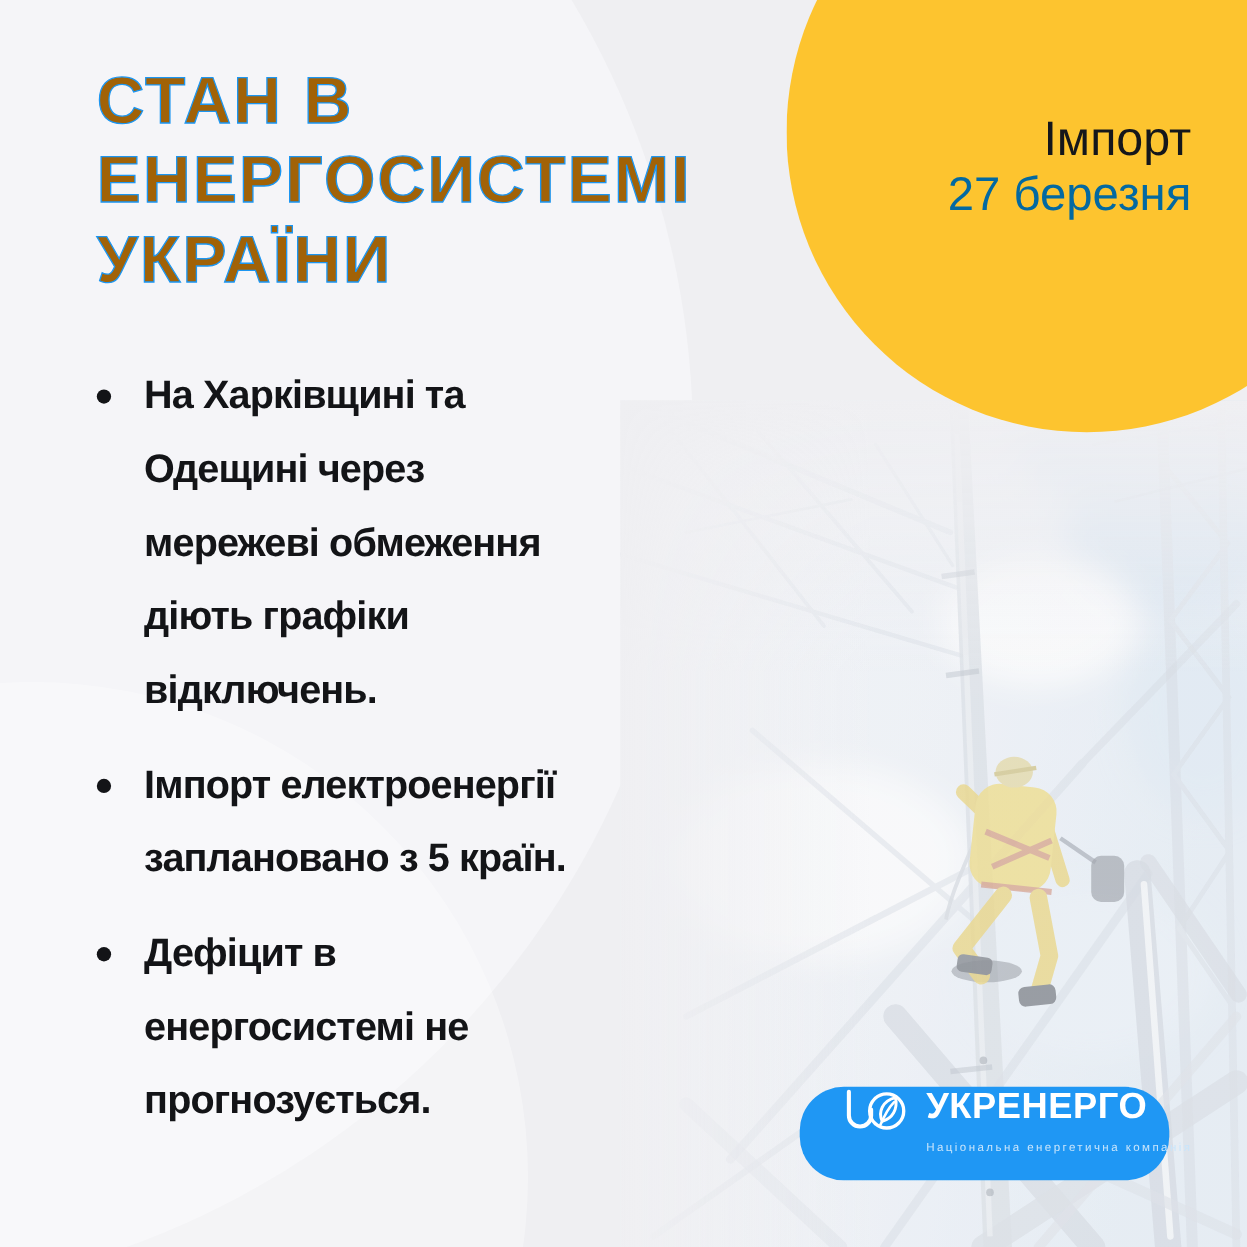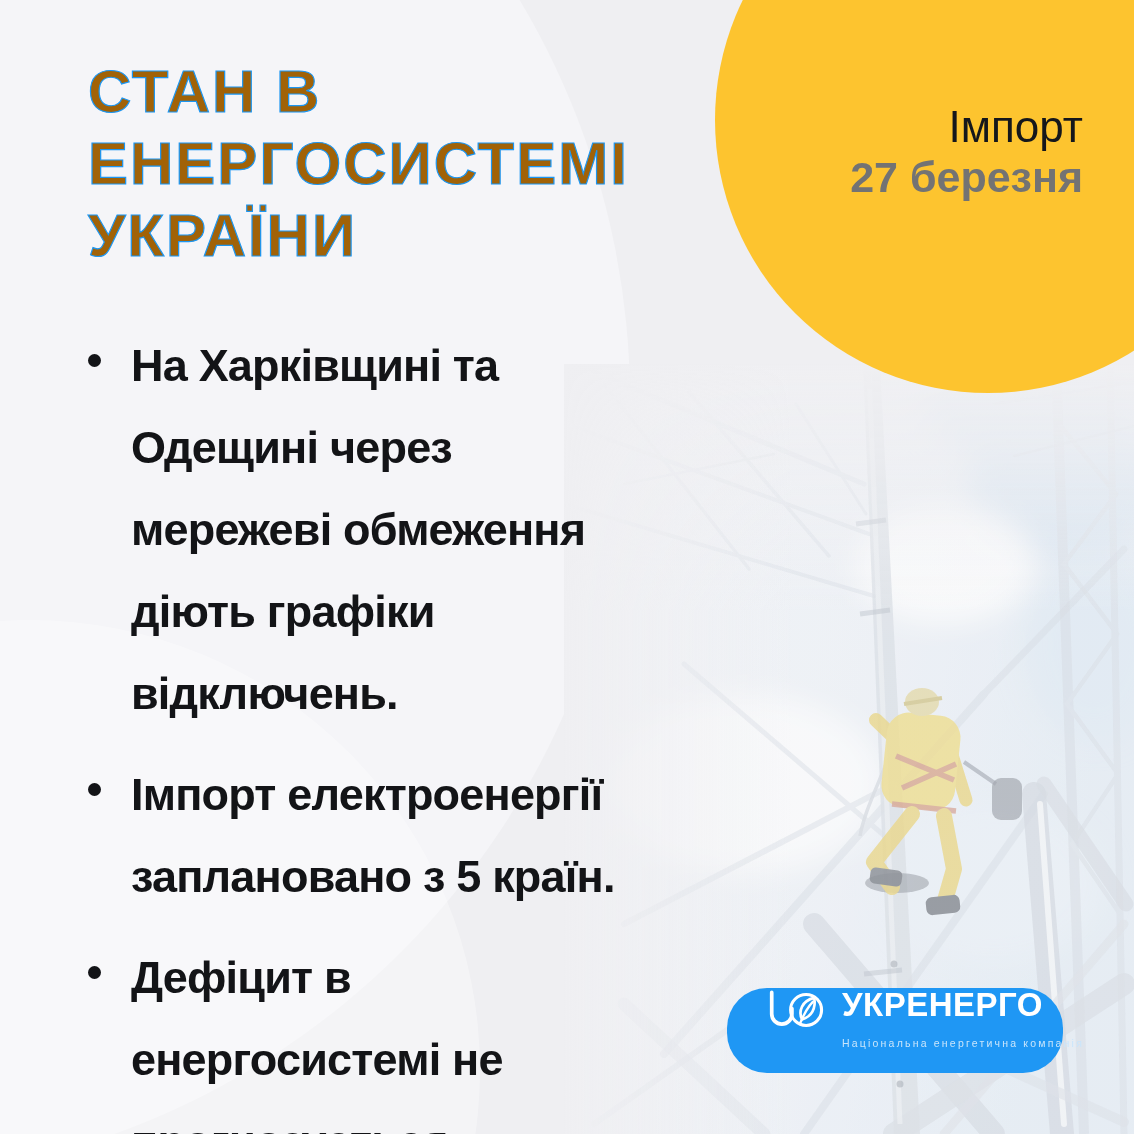--- a/index.html
+++ b/index.html
@@ -31,37 +31,37 @@
   
   .date-circle{
     position:absolute;left:715px;top:-153px;width:546px;height:546px;
     border-radius:50%;background:#FDC42F;z-index:2;
   }
   .date-block{
     position:absolute;right:51px;top:102px;text-align:right;z-index:3;
     color:#15171B;line-height:50px;
   }
   .weekday{font-size:44px;font-weight:400;}
-  .date{font-size:43px;font-weight:700;color:#737373;}
+  .date{font-size:43px;font-weight:400;color:#0369a1;}
   
   .title{
     position:absolute;left:88px;top:56px;z-index:3;
     color:#a16207;font-size:60px;font-weight:700;line-height:72px;
     letter-spacing:2px;-webkit-text-stroke:1.2px #1C96F2;
   }
   
   .bullets{position:absolute;left:86px;top:325px;width:640px;z-index:3;}
   .bullet{display:flex;margin-bottom:19px;}
   .bullet-dot{
     flex:none;width:13px;height:13px;border-radius:50%;background:#131417;
     margin:29px 30px 0 2px;
   }
   .bullet-text{
-    white-space:pre-line;color:#131417;font-size:45px;font-weight:700;
-    line-height:82px;letter-spacing:-0.8px;
+    white-space:pre-line;color:#131417;font-size:36px;font-weight:700;
+    line-height:67px;letter-spacing:-0.8px;
   }
   
   .brand-pill{
     position:absolute;left:727px;top:988px;width:336px;height:85px;
     border-radius:40px;background:#1F97F4;z-index:3;
     display:flex;align-items:flex-start;padding-left:40px;box-sizing:border-box;
   }
   .brand-logo{flex:none;margin-right:13px;}
   .brand-name{
     color:#FFFFFF;font-size:33px;font-weight:700;letter-spacing:0.5px;line-height:33px;

